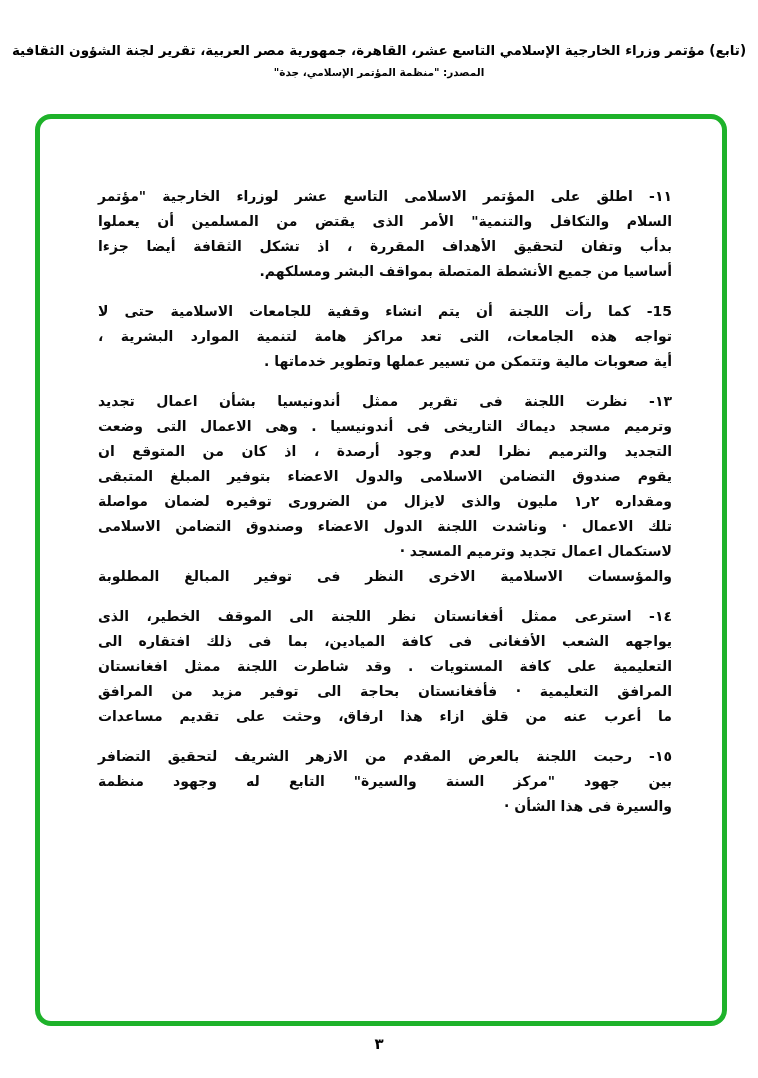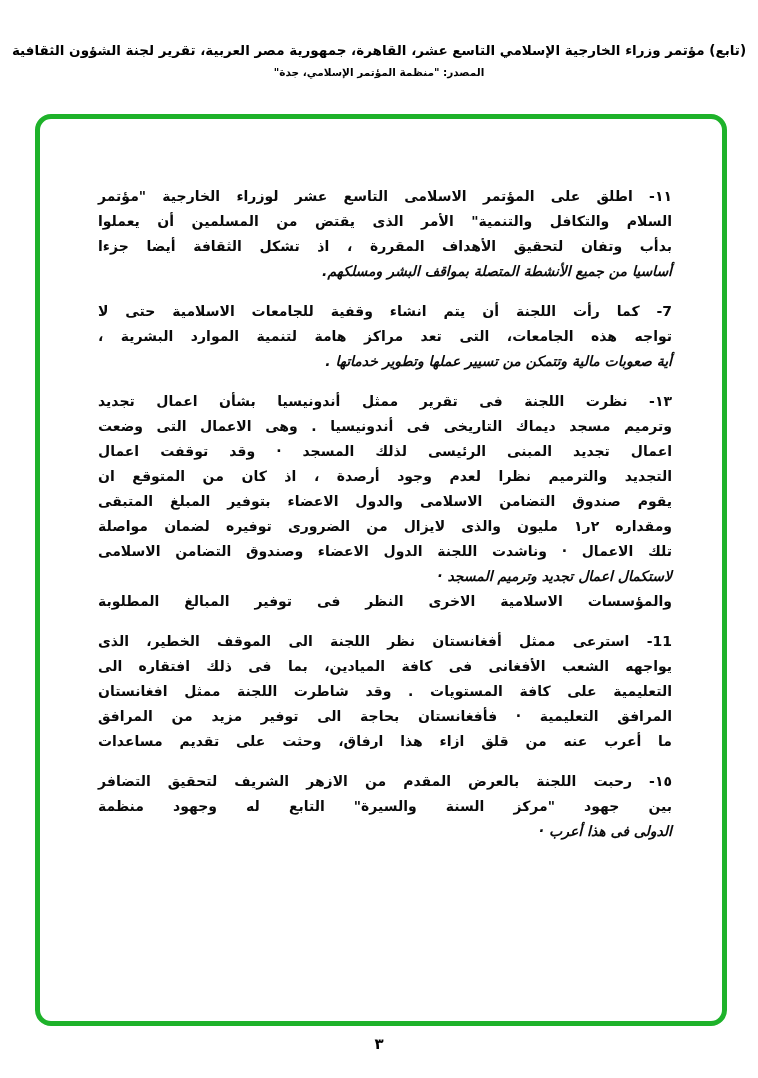--- a/index.html
+++ b/index.html
@@ -61,21 +61,20 @@
     text-align: justify;
     text-align-last: justify;
     -moz-text-align-last: justify;
     color: #0a0a0a;
     white-space: nowrap;
   }
   .line.last {
     text-align-last: right;
     -moz-text-align-last: right;
     white-space: normal;
-    font-style: italic;
   }
   .page-number {
     position: absolute;
     top: 1035px;
     right: 0;
     left: 0;
     text-align: center;
     font-size: 15px;
     font-weight: bold;
   }
@@ -93,44 +92,43 @@
   <div class="frame" style="border-color: rgb(30, 178, 42);"></div>
 
   <div class="content" id="paragraphs">
       <div class="paragraph">
         <div class="line">١١-  اطلق على المؤتمر الاسلامى التاسع عشر لوزراء الخارجية "مؤتمر</div>
         <div class="line">السلام والتكافل والتنمية" الأمر الذى يقتض من المسلمين أن يعملوا</div>
         <div class="line">بدأب وتفان لتحقيق الأهداف المقررة ، اذ تشكل الثقافة أيضا جزءا</div>
         <div class="line last">أساسيا من جميع الأنشطة المتصلة بمواقف البشر ومسلكهم.</div>
       </div>
       <div class="paragraph">
-        <div class="line">7-  كما رأت اللجنة أن يتم انشاء وقفية للجامعات الاسلامية حتى لا</div>
+        <div class="line">15-  كما رأت اللجنة أن يتم انشاء وقفية للجامعات الاسلامية حتى لا</div>
         <div class="line">تواجه هذه الجامعات، التى تعد مراكز هامة لتنمية الموارد البشرية ،</div>
         <div class="line last">أية صعوبات مالية وتتمكن من تسيير عملها وتطوير خدماتها .</div>
       </div>
       <div class="paragraph">
         <div class="line">١٣-  نظرت اللجنة فى تقرير ممثل أندونيسيا بشأن اعمال تجديد</div>
         <div class="line">وترميم مسجد ديماك التاريخى فى أندونيسيا . وهى الاعمال التى وضعت</div>
-        <div class="line">اعمال تجديد المبنى الرئيسى لذلك المسجد · وقد توقفت اعمال</div>
         <div class="line">التجديد والترميم نظرا لعدم وجود أرصدة ، اذ كان من المتوقع ان</div>
         <div class="line">يقوم صندوق التضامن الاسلامى والدول الاعضاء بتوفير المبلغ المتبقى</div>
         <div class="line">ومقداره ٢ر١ مليون والذى لايزال من الضرورى توفيره لضمان مواصلة</div>
         <div class="line">تلك الاعمال · وناشدت اللجنة الدول الاعضاء وصندوق التضامن الاسلامى</div>
         <div class="line last">لاستكمال اعمال تجديد وترميم المسجد ·</div>
         <div class="line">والمؤسسات الاسلامية الاخرى النظر فى توفير المبالغ المطلوبة</div>
       </div>
       <div class="paragraph">
-        <div class="line">11-  استرعى ممثل أفغانستان نظر اللجنة الى الموقف الخطير، الذى</div>
+        <div class="line">١٤-  استرعى ممثل أفغانستان نظر اللجنة الى الموقف الخطير، الذى</div>
         <div class="line">يواجهه الشعب الأفغانى فى كافة الميادين، بما فى ذلك افتقاره الى</div>
         <div class="line">التعليمية على كافة المستويات . وقد شاطرت اللجنة ممثل افغانستان</div>
         <div class="line">المرافق التعليمية · فأفغانستان بحاجة الى توفير مزيد من المرافق</div>
         <div class="line">ما أعرب عنه من قلق ازاء هذا ارفاق، وحثت على تقديم مساعدات</div>
       </div>
       <div class="paragraph">
         <div class="line">١٥-  رحبت اللجنة بالعرض المقدم من الازهر الشريف لتحقيق التضافر</div>
         <div class="line">بين جهود "مركز السنة والسيرة" التابع له وجهود منظمة</div>
-        <div class="line last">الدولى فى هذا أعرب ·</div>
+        <div class="line last">والسيرة فى هذا الشأن ·</div>
       </div>
     </div>
 
   <div class="page-number">٣</div>
 
 </div>
 
 </body></html>

